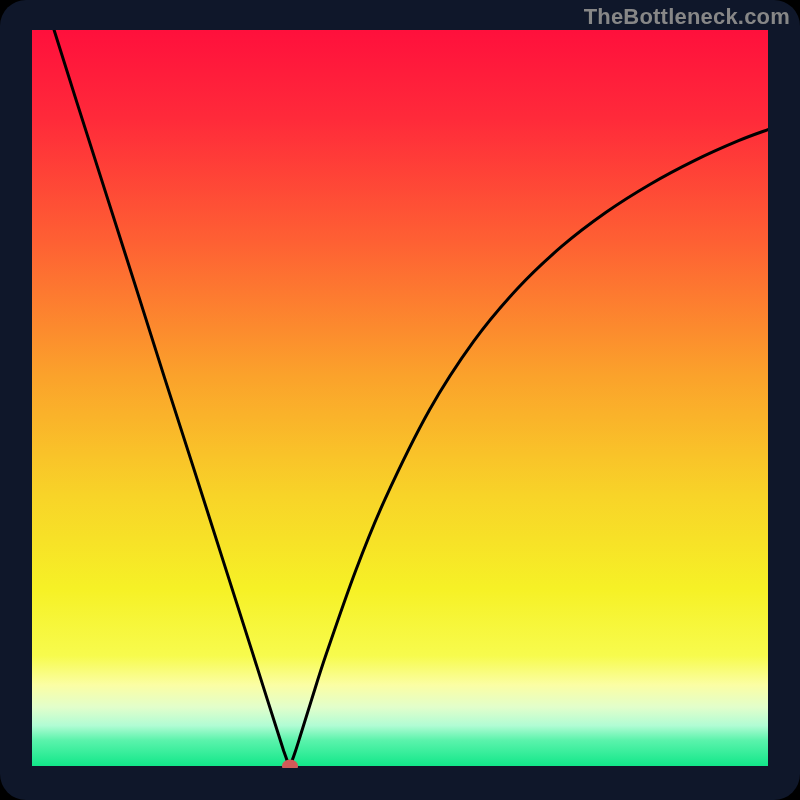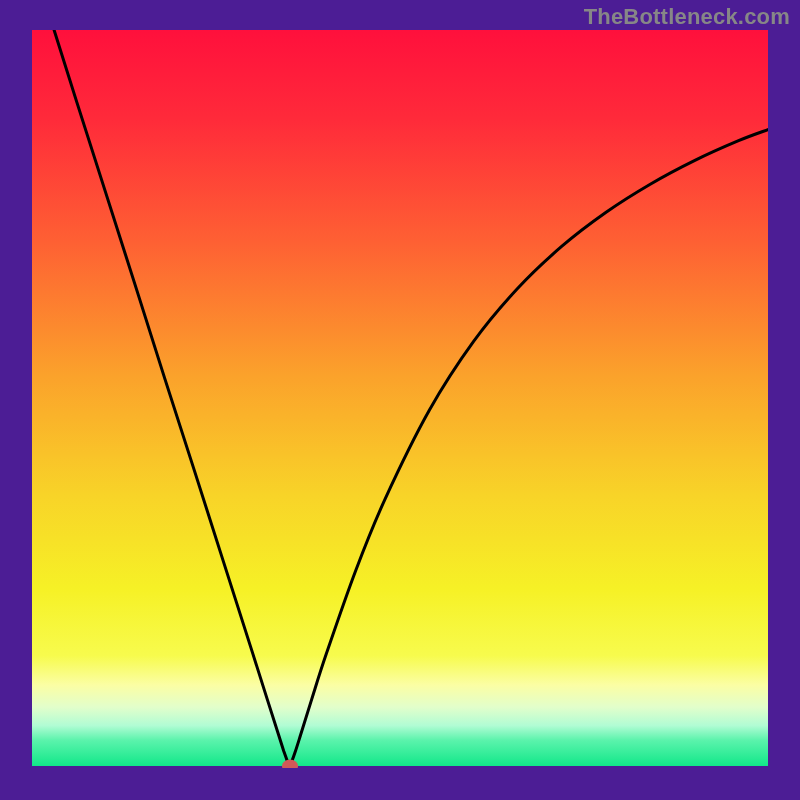--- a/index.html
+++ b/index.html
@@ -8,21 +8,22 @@
     width: 800px;
     height: 800px;
     background: #000;
     overflow: hidden;
     font-family: Arial, Helvetica, sans-serif;
   }
   .stage {
     position: relative;
     width: 800px;
     height: 800px;
-    background: #4c1d95;
+    background: #0f172a;
+    border-radius: 26px;
   }
   .watermark {
     position: absolute;
     top: 4px;
     right: 10px;
     color: #878787;
     font-size: 22px;
     font-weight: 600;
     letter-spacing: 0.2px;
     z-index: 20;

